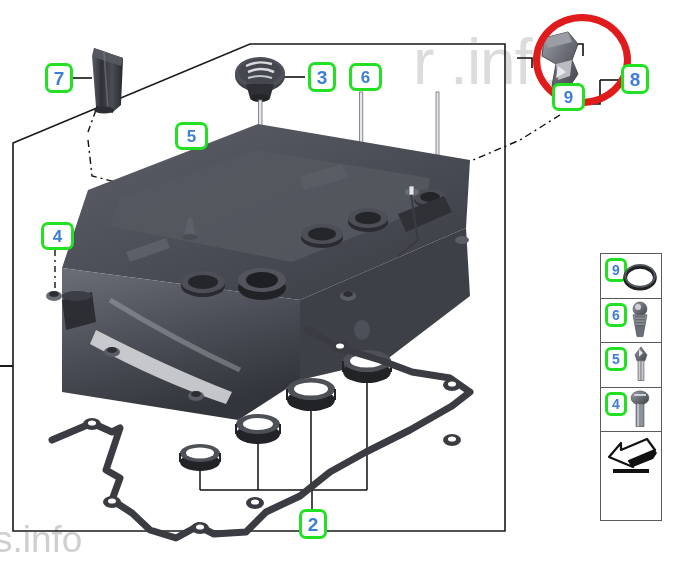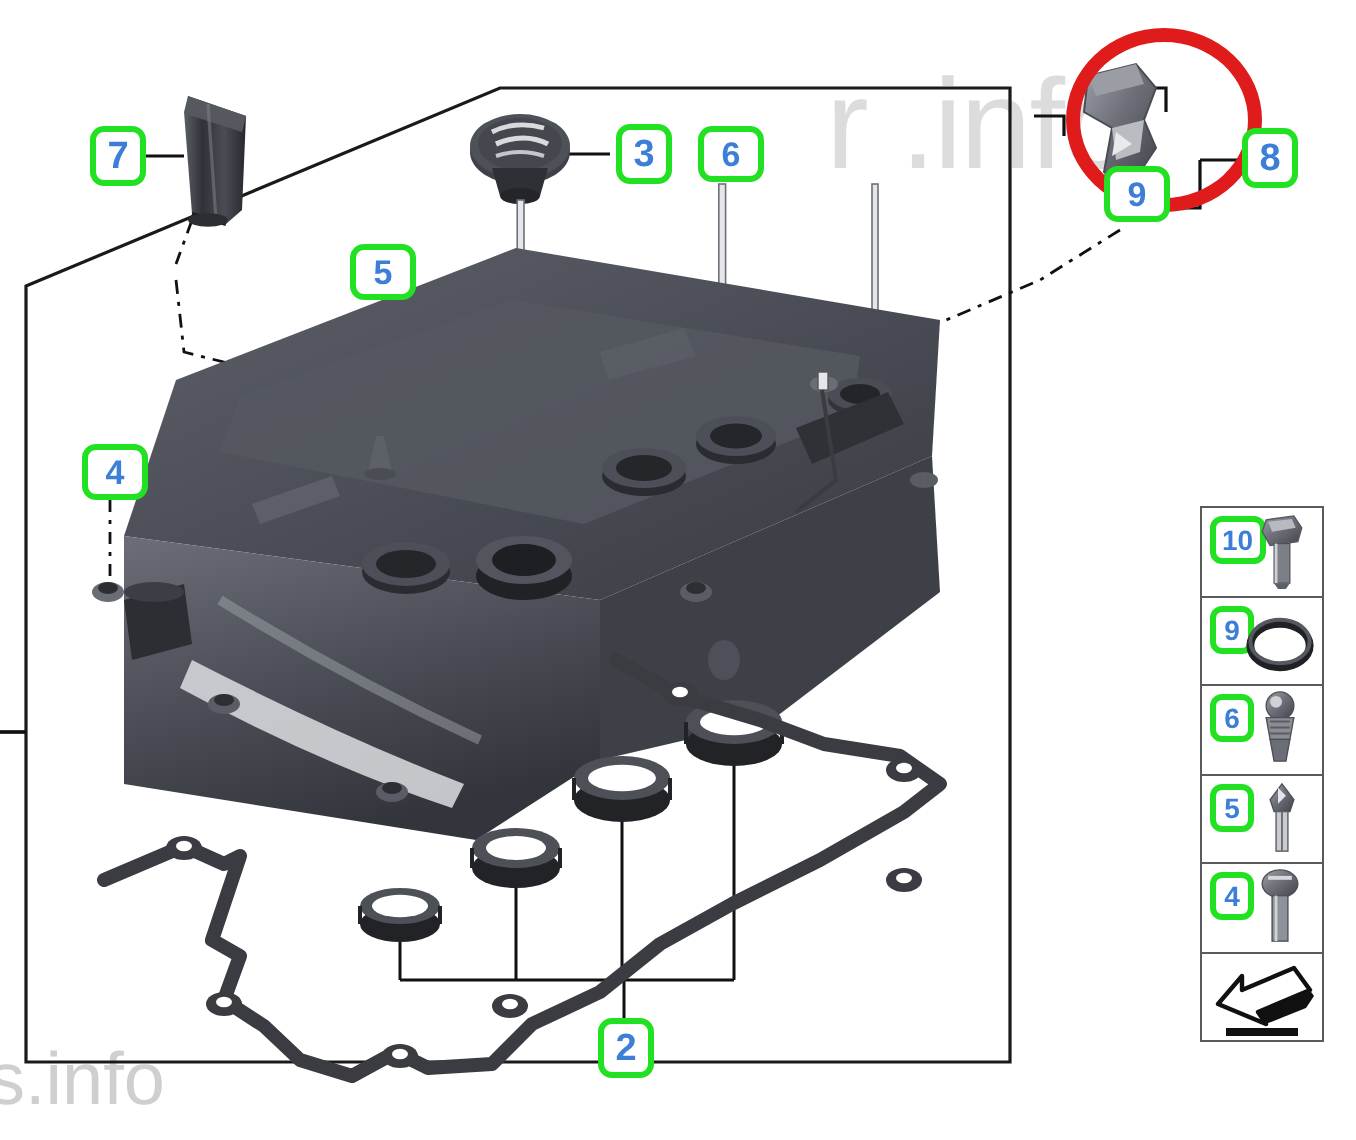--- a/index.html
+++ b/index.html
@@ -315,30 +315,20 @@
   <div class="callout c2" style="left:41px;top:222px;">
     <span>4</span>
   </div>
 
   <div class="callout c1" style="left:299px;top:509px;">
     <span>2</span>
   </div>
 
   <div id="legend">
 
-    <div class="lgrow">
-      <div class="lgnum">10</div>
-      <svg class="lgart" viewBox="0 0 38 44">
-        <path d="M12,6 L26,4 L30,10 L28,17 L14,19 L10,12 Z" fill="url(#gMetal)" stroke="#55585f" stroke-width="0.7"></path>
-        <path d="M13,7 L25,5.5 L27,10 L15,12 Z" fill="#b7bac0"></path>
-        <rect x="16" y="18" width="8" height="20" fill="#7c7f87" stroke="#4d5057" stroke-width="0.6"></rect>
-        <path d="M17,18 L17,38" stroke="#d0d2d6" stroke-width="1.4"></path>
-        <path d="M16,38 L24,38 L22,41 L18,41 Z" fill="#5c5f66"></path>
-      </svg>
-    </div>
 
     <div class="lgrow">
       <div class="lgnum">9</div>
       <svg class="lgart" viewBox="0 0 38 44">
         <ellipse cx="19" cy="24" rx="15" ry="11" fill="none" stroke="#1f2125" stroke-width="4"></ellipse>
         <ellipse cx="19" cy="22" rx="15" ry="11" fill="none" stroke="#55585f" stroke-width="2"></ellipse>
       </svg>
     </div>
 
     <div class="lgrow">

